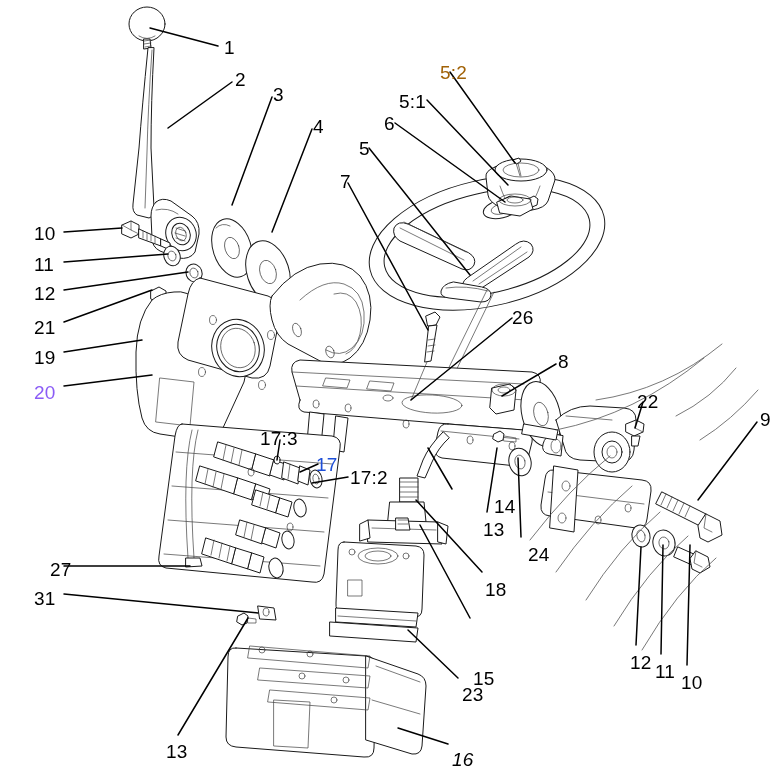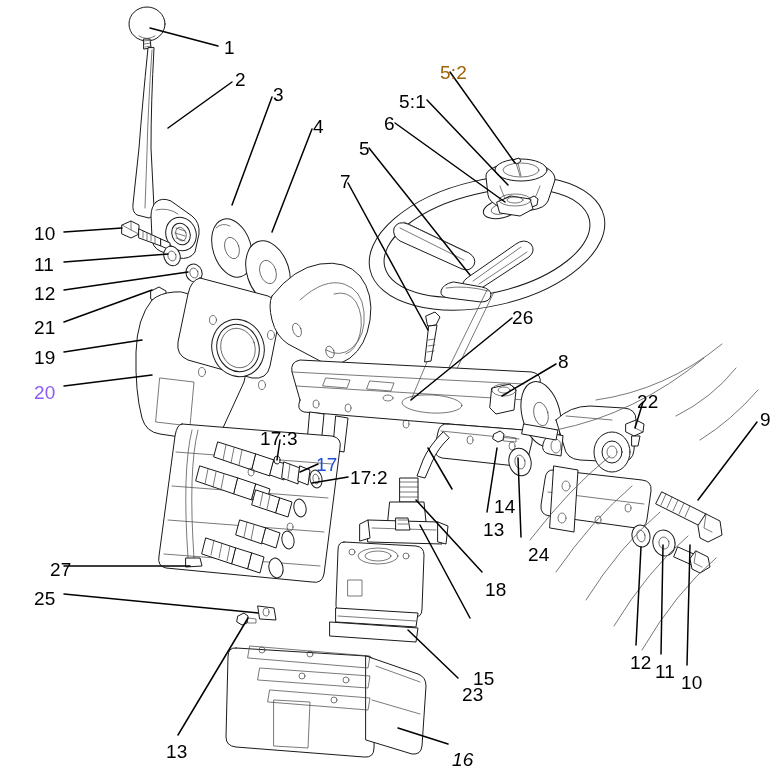--- a/index.html
+++ b/index.html
@@ -397,21 +397,21 @@
       <div class="callout-label" style="left: 340px; top: 172px; color: rgb(0, 0, 0);">7</div>
       <div class="callout-label" style="left: 558px; top: 352px; color: rgb(0, 0, 0);">8</div>
       <div class="callout-label" style="left: 760px; top: 410px; color: rgb(0, 0, 0);">9</div>
       <div class="callout-label" style="left: 34px; top: 224px; color: rgb(0, 0, 0);">10</div>
       <div class="callout-label" style="left: 34px; top: 255px; color: rgb(0, 0, 0);">11</div>
       <div class="callout-label" style="left: 34px; top: 284px; color: rgb(0, 0, 0);">12</div>
       <div class="callout-label" style="left: 34px; top: 318px; color: rgb(0, 0, 0); text-align: center;">21</div>
       <div class="callout-label" style="left: 34px; top: 348px; color: rgb(0, 0, 0);">19</div>
       <div class="callout-label" style="left: 34px; top: 383px; color: #8b5cf6;">20</div>
       <div class="callout-label" style="left: 34px; top: 560px; color: rgb(0, 0, 0); margin-left: 16px;">27</div>
-      <div class="callout-label" style="left: 34px; top: 589px; color: rgb(0, 0, 0);">25</div>
+      <div class="callout-label" style="left: 34px; top: 589px; color: rgb(0, 0, 0);">31</div>
       <div class="callout-label" style="left: 166px; top: 742px; color: rgb(0, 0, 0);">13</div>
       <div class="callout-label" style="left: 452px; top: 750px; color: rgb(0, 0, 0); font-style: italic;">16</div>
       <div class="callout-label" style="left: 462px; top: 685px; color: rgb(0, 0, 0); text-align: right;">23</div>
       <div class="callout-label" style="left: 473px; top: 625px; color: rgb(0, 0, 0); margin-top: 44px;">15</div>
       <div class="callout-label" style="left: 485px; top: 580px; color: rgb(0, 0, 0);">18</div>
       <div class="callout-label" style="left: 452px; top: 497px; color: rgb(0, 0, 0); margin-left: 42px;">14</div>
       <div class="callout-label" style="left: 483px; top: 520px; color: rgb(0, 0, 0);">13</div>
       <div class="callout-label" style="left: 528px; top: 545px; color: rgb(0, 0, 0);">24</div>
       <div class="callout-label" style="left: 630px; top: 653px; color: rgb(0, 0, 0);">12</div>
       <div class="callout-label" style="left: 655px; top: 662px; color: rgb(0, 0, 0);">11</div>

